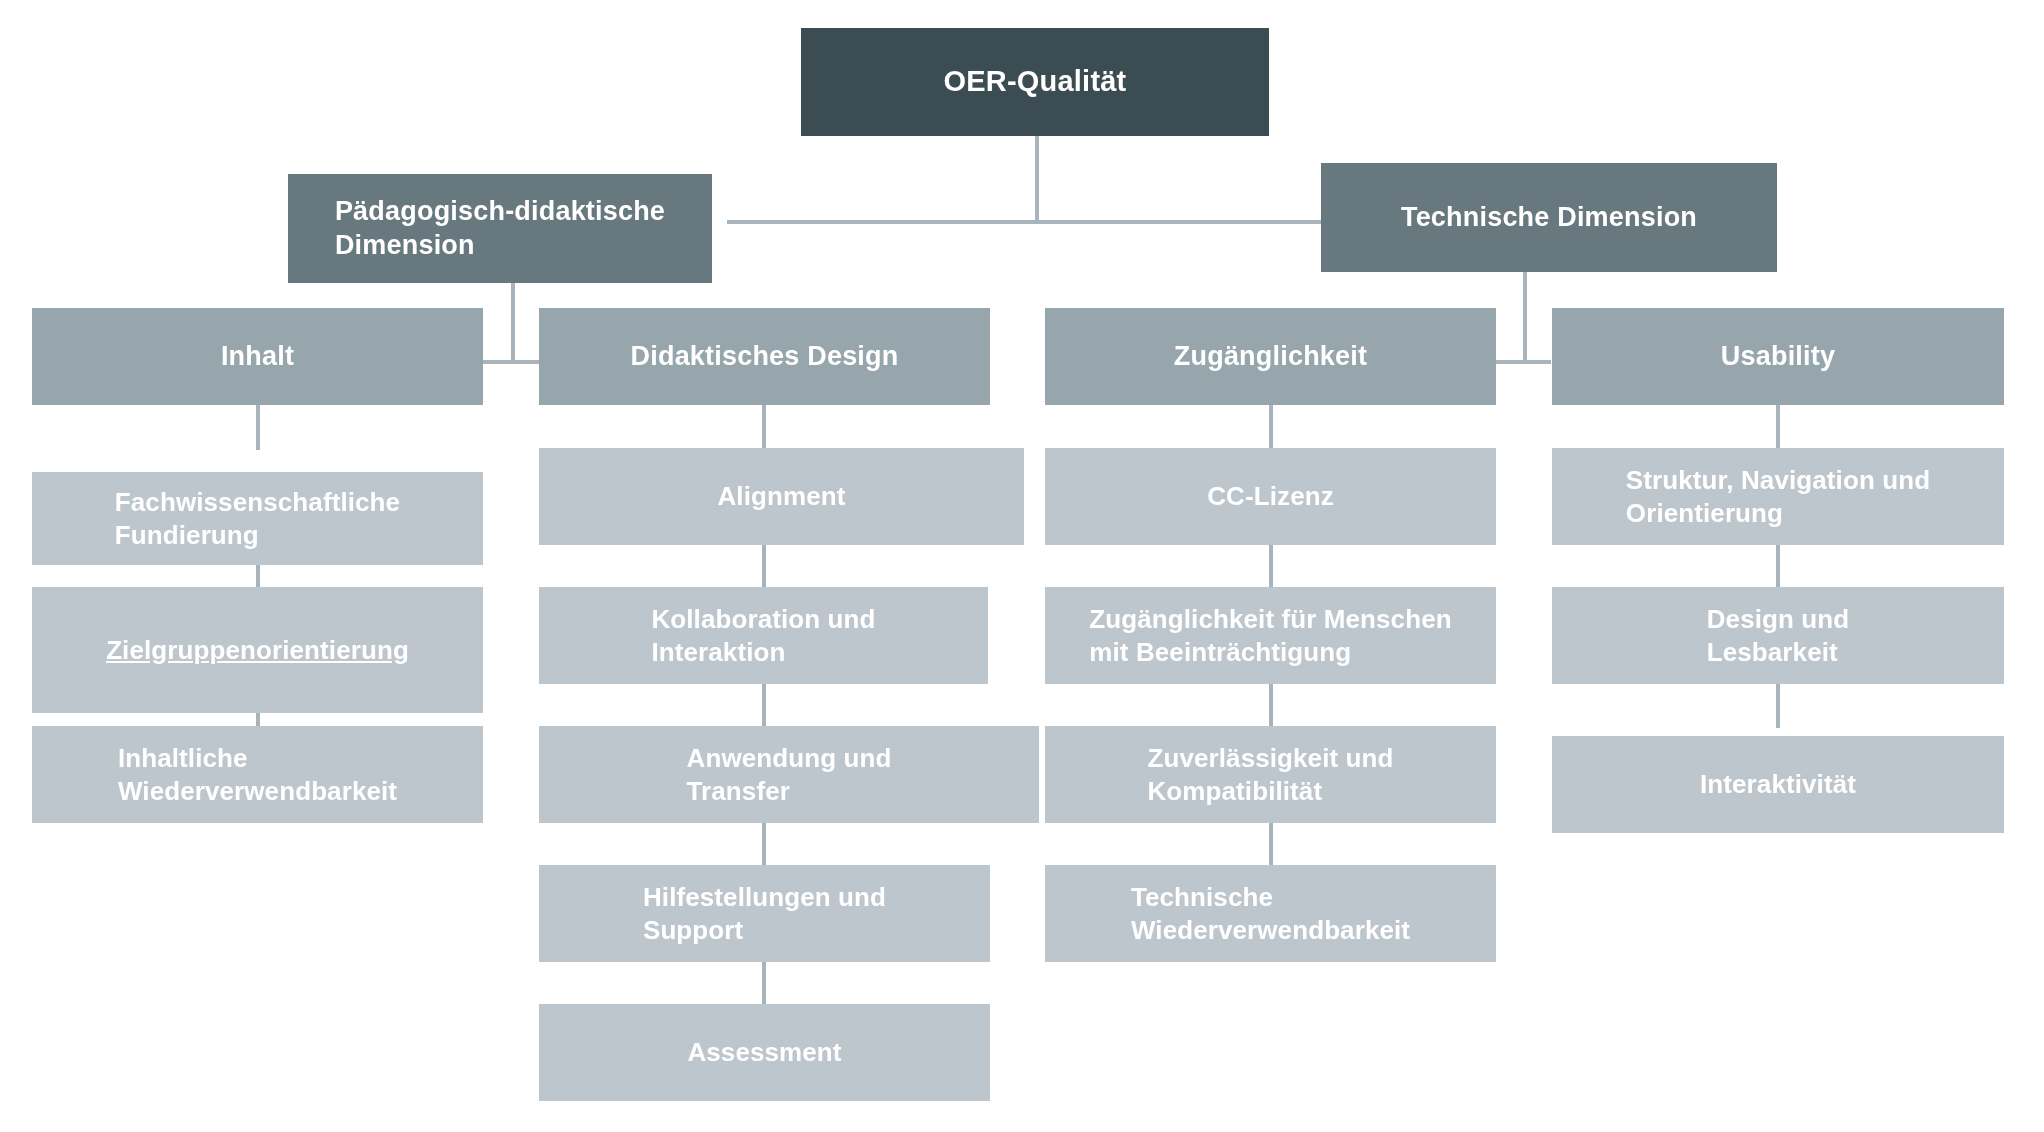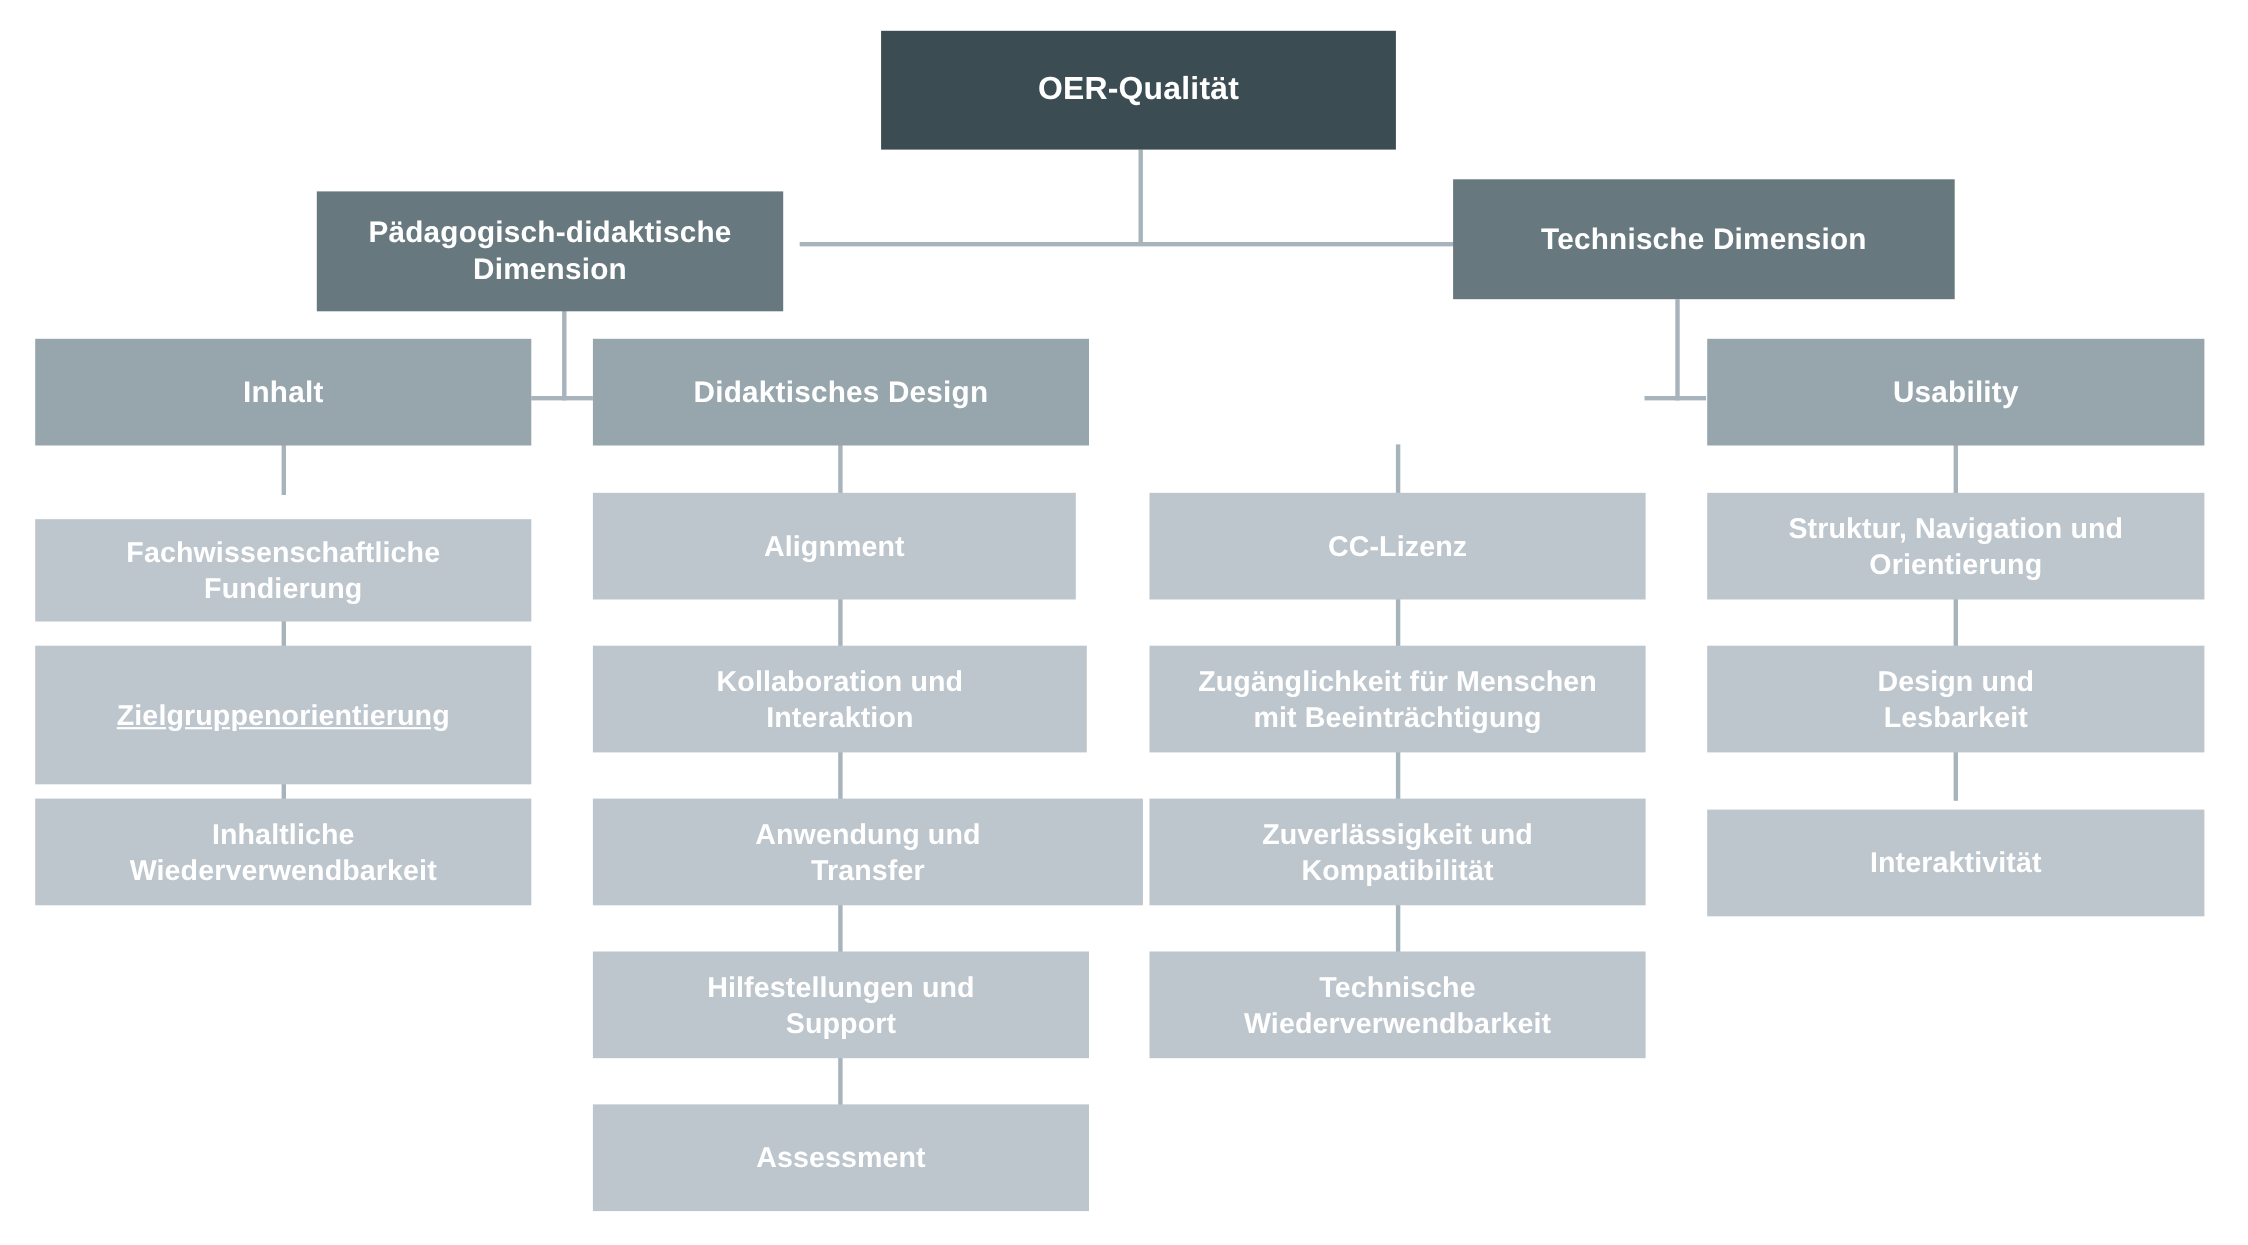--- a/index.html
+++ b/index.html
@@ -16,21 +16,21 @@
     height: 1132px;
     background: #ffffff;
     overflow: hidden;
   }
 
   .node {
     position: absolute;
     display: flex;
     align-items: center;
     justify-content: center;
-    text-align: center;
+    text-align: left;
     color: #ffffff;
     font-weight: bold;
     line-height: 1.24;
     box-sizing: border-box;
     padding: 4px 10px;
     z-index: 2;
   }
 
   .node .label {
     display: block;
@@ -98,38 +98,41 @@
   </div>
 
   <div class="node lvl-cat" style="left:32px; top:308px; width:451px; height:97px;">
     <span class="label">Inhalt</span>
   </div>
 
   <div class="node lvl-cat" style="left:539px; top:308px; width:451px; height:97px;">
     <span class="label">Didaktisches Design</span>
   </div>
 
+  <div class="node lvl-cat" style="left:1045px; top:308px; width:451px; height:97px;">
+    <span class="label">Zugänglichkeit</span>
+  </div>
 
   <div class="node lvl-cat" style="left:1552px; top:308px; width:452px; height:97px;">
     <span class="label">Usability</span>
   </div>
 
   <div class="node lvl-leaf" style="left:32px; top:472px; width:451px; height:93px;">
     <span class="label">Fachwissenschaftliche
 Fundierung</span>
   </div>
   <div class="node lvl-leaf" style="left:32px; top:587px; width:451px; height:126px;text-decoration:underline;">
     <span class="label">Zielgruppenorientierung</span>
   </div>
   <div class="node lvl-leaf" style="left:32px; top:726px; width:451px; height:97px;">
     <span class="label">Inhaltliche
 Wiederverwendbarkeit</span>
   </div>
 
-  <div class="node lvl-leaf" style="left:539px; top:448px; width:439px; height:97px;">
+  <div class="node lvl-leaf" style="left:539px; top:448px; width:485px; height:97px;">
     <span class="label">Alignment</span>
   </div>
   <div class="node lvl-leaf" style="left:539px; top:587px; width:449px; height:97px;">
     <span class="label">Kollaboration und
 Interaktion</span>
   </div>
   <div class="node lvl-leaf" style="left:539px; top:726px; width:500px; height:97px;">
     <span class="label">Anwendung und
 Transfer</span>
   </div>

